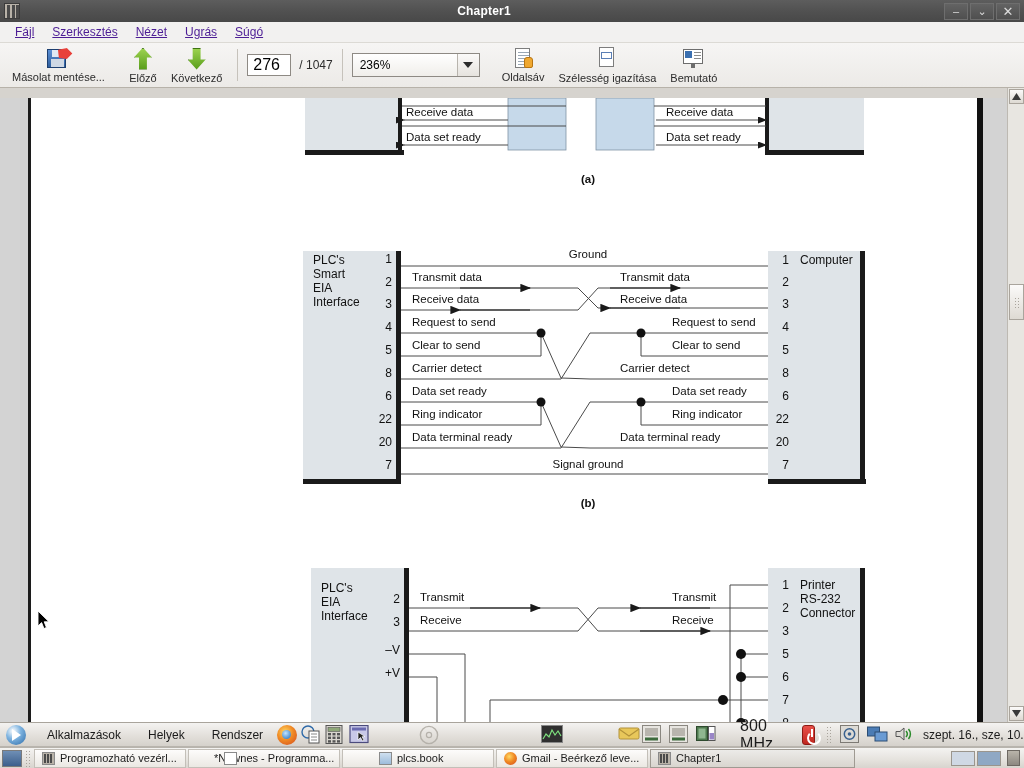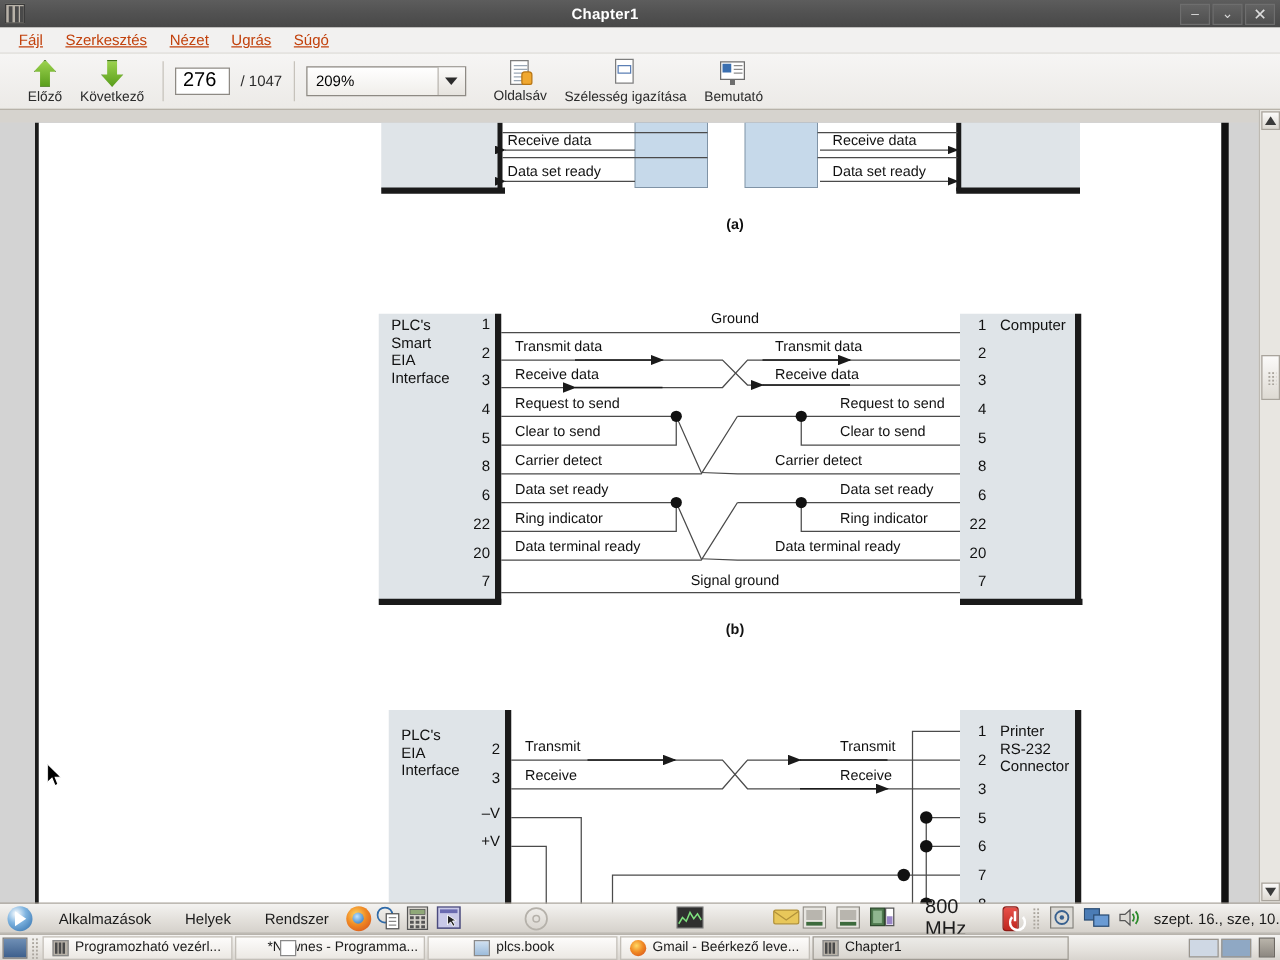--- a/index.html
+++ b/index.html
@@ -38,21 +38,21 @@
   }
   .tb-btn.close { font-size: 13px; }
 
   
   .menubar {
     position: absolute; left: 0; top: 22px; width: 1024px; height: 21px;
     background: #f2f1f0; border-bottom: 1px solid #dcdad5;
     display: flex; align-items: center; padding-left: 6px;
   }
   .menu-item {
-    font-size: 12px; color: #c2410c; padding: 15px 9px;
+    font-size: 12px; color: #4c1d95; padding: 15px 9px;
   }
   .menu-item u { text-decoration: underline; }
 
   
   .toolbar {
     position: absolute; left: 0; top: 43px; width: 1024px; height: 45px;
     background: linear-gradient(to bottom, #f6f5f4 0%, #eceae7 100%);
     border-bottom: 1px solid #b7b2a9;
     display: flex; align-items: center; padding-left: 6px; gap: 2px;
   }
@@ -277,20 +277,27 @@
   <div class="menubar">
     <div class="menu-item"><u>Fájl</u></div>
     <div class="menu-item"><u>Szerkesztés</u></div>
     <div class="menu-item"><u>Nézet</u></div>
     <div class="menu-item"><u>Ugrás</u></div>
     <div class="menu-item"><u>Súgó</u></div>
   </div>
 
   <div class="toolbar">
 
+    <div class="tbitem">
+      <div class="ico ico-save">
+        <div class="disk"></div>
+          <div class="pen"></div>
+      </div>
+      <div class="lbl">Másolat mentése...</div>
+    </div>
 
     <div class="tbitem" style="margin-left:10px;">
       <div class="ico ico-arrow up">
           <div class="shape"></div>
         </div>
       <div class="lbl">Előző</div>
     </div>
 
     <div class="tbitem">
       <div class="ico ico-arrow down">
@@ -300,21 +307,21 @@
     </div>
 
     <div class="tb-sep"></div>
 
     <input class="pagebox" type="text" value="276" style="">
     <div class="pagetotal">/ 1047</div>
 
     <div class="tb-sep"></div>
 
     <div class="zoomsel">
-      <span>209%</span>
+      <span>236%</span>
       <span class="arrowbox">
           <span class="caret"></span>
         </span>
     </div>
 
     <div class="tbitem" style="margin-left:14px;">
       <div class="ico ico-doc">
         <div class="page"></div>
           <div class="hand"></div>
       </div>

